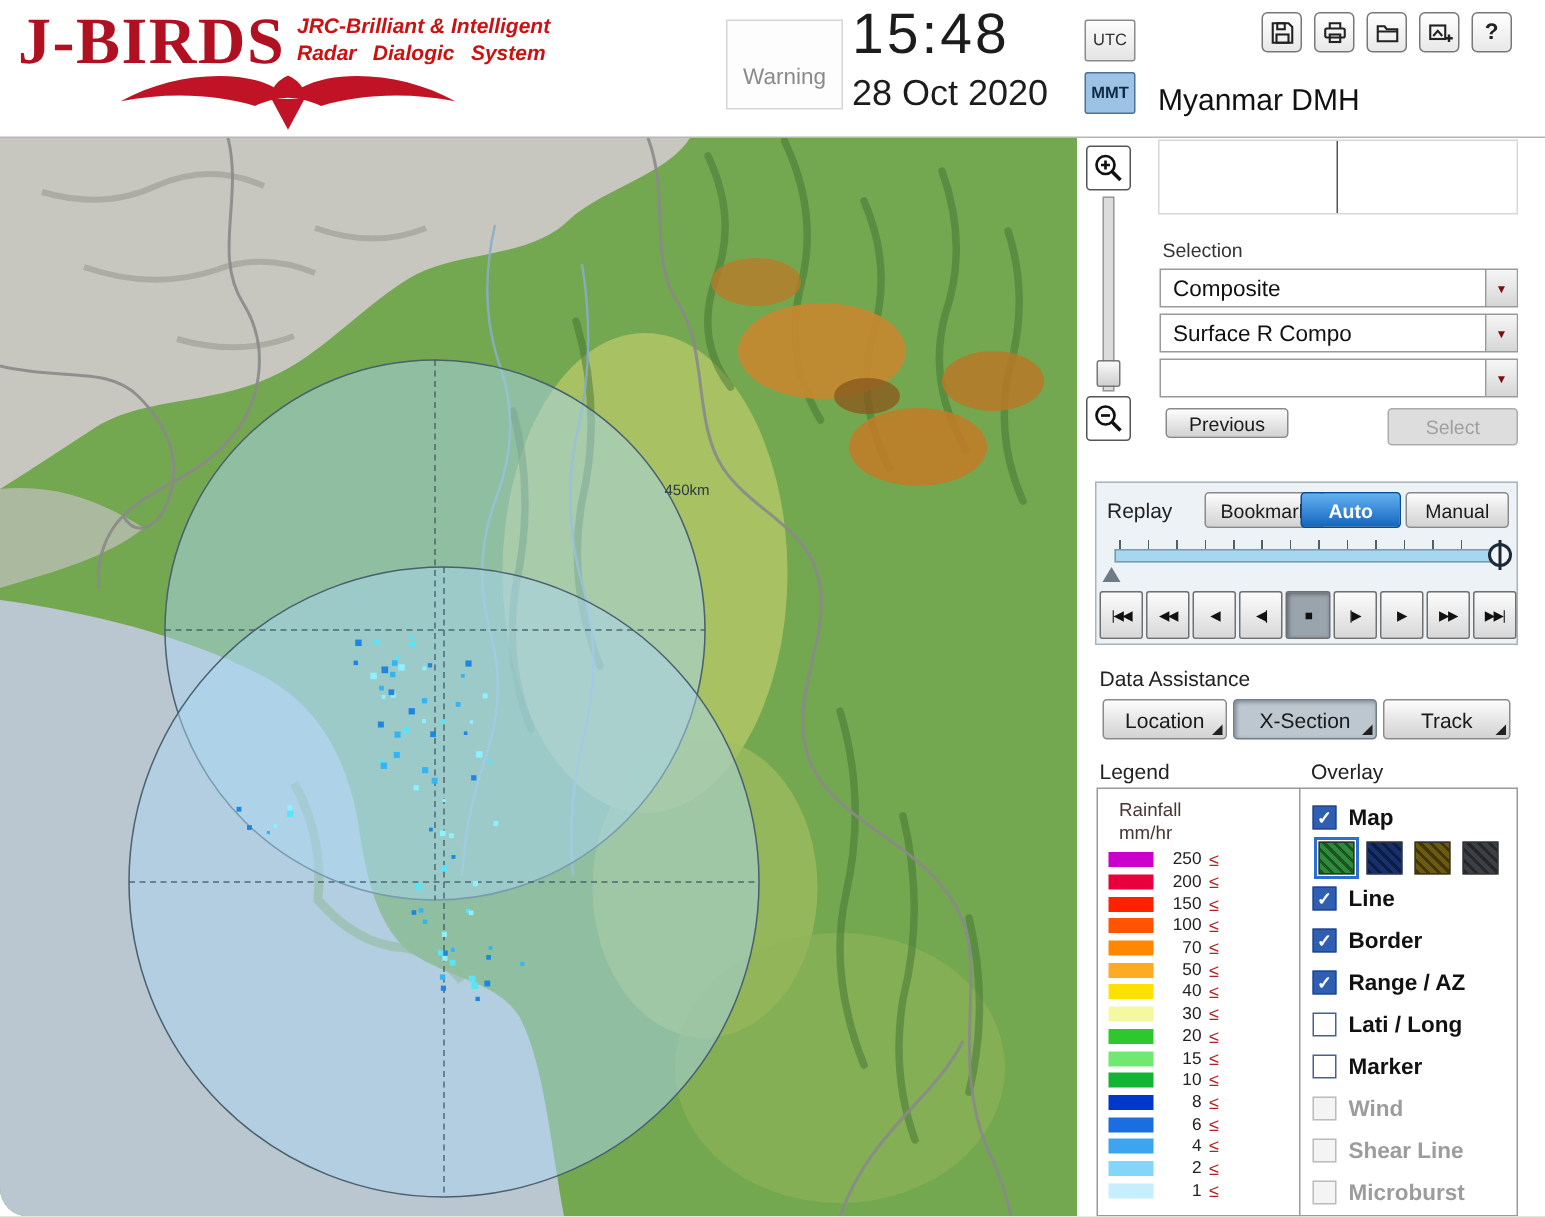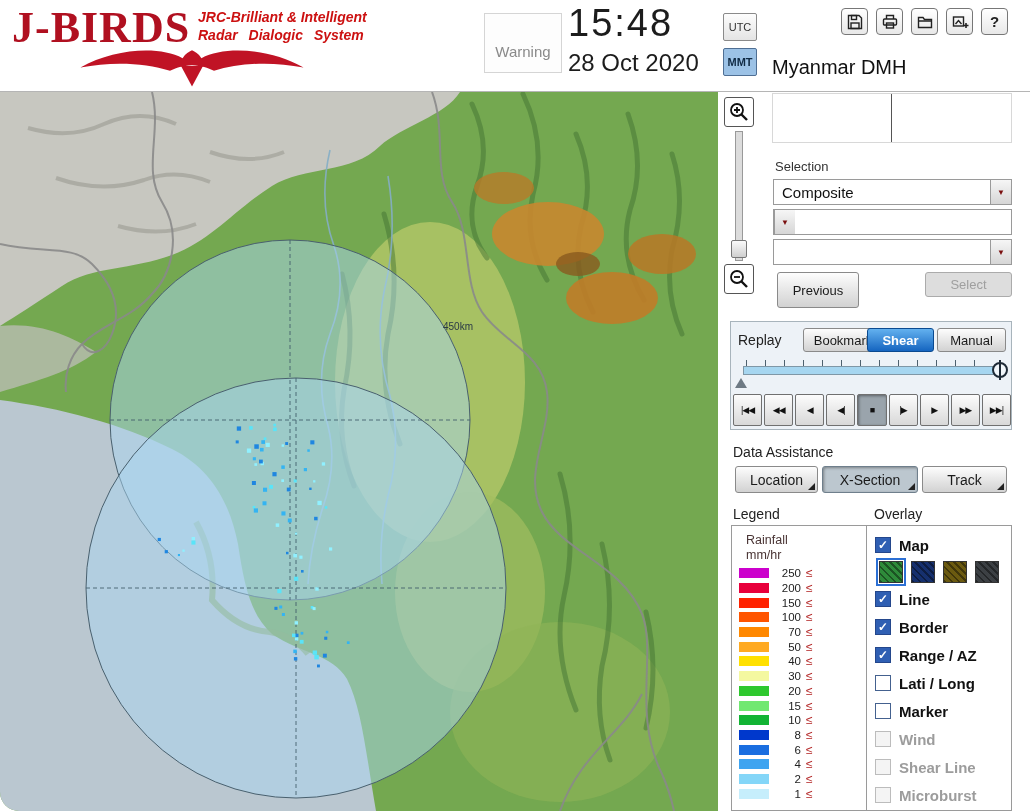--- a/index.html
+++ b/index.html
@@ -301,34 +301,35 @@
     <div class="msg-caret"></div>
   </div>
 
   <div class="sel-label">Selection</div>
 
   <div class="dd" style="top:179px">
     <span class="val">Composite</span>
     <span class="arrow">▼</span>
   </div>
   <div class="dd" style="top:209px">
+    <span class="val">Surface R Compo</span>
     <span class="arrow">▼</span>
   </div>
   <div class="dd" style="top:239px">
     <span class="val"></span>
     <span class="arrow">▼</span>
   </div>
 
-  <button class="btn" style="left:777px; top:272px; width:82px; height:36px;">Previous</button>
+  <button class="btn" style="left:777px; top:272px; width:82px; height:20px;">Previous</button>
   <button class="btn disabled" style="left:925px; top:272px; width:87px; height:25px;">Select</button>
 
   <div class="replay-panel">
     <div class="replay-label">Replay</div>
     <button class="btn corner" style="left:52px; top:6px; width:80px; height:24px;margin-left:20px;">Bookmark</button>
-    <button class="btn blue-sel" style="left:136px; top:6px; width:67px; height:24px;">Shear</button>
+    <button class="btn blue-sel" style="left:136px; top:6px; width:67px; height:24px;">Auto</button>
     <button class="btn" style="left:206px; top:6px; width:69px; height:24px;">Manual</button>
     <div class="tl-start"></div>
     <div class="tl-track">
       <div class="tl-ticks"></div>
       <div class="tl-handle"></div>
     </div>
     <div class="pb-row">
         <button class="pb-btn">|◀◀</button>
         <button class="pb-btn">◀◀</button>
         <button class="pb-btn">◀</button>

